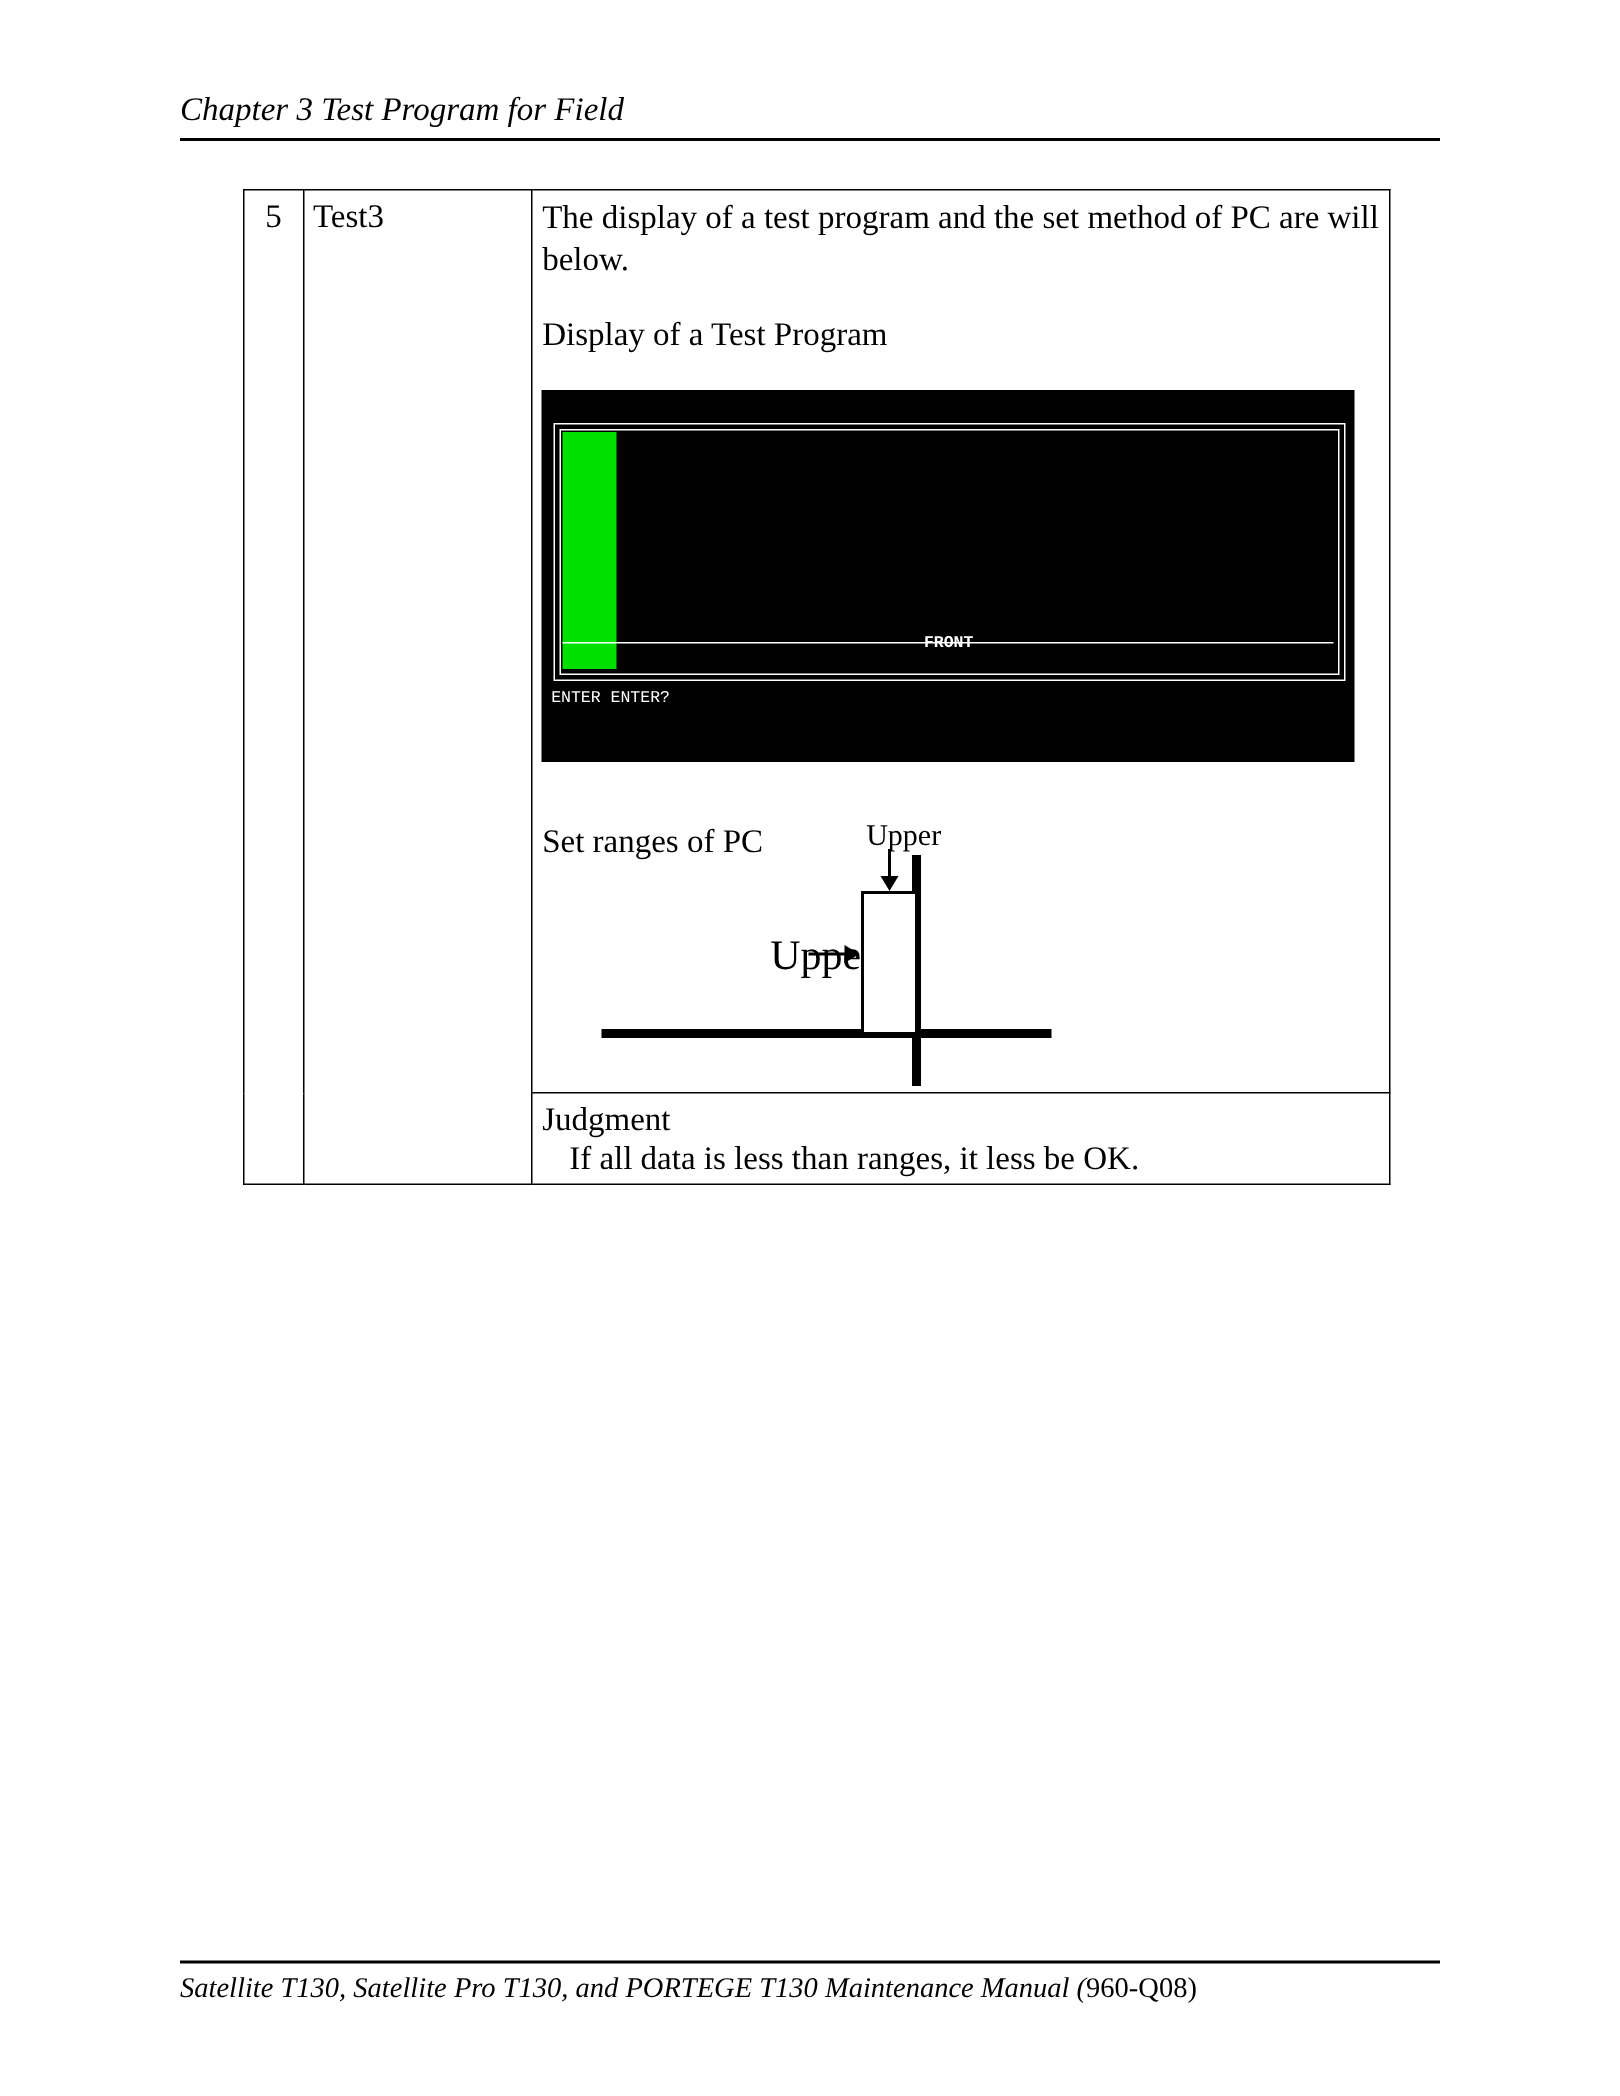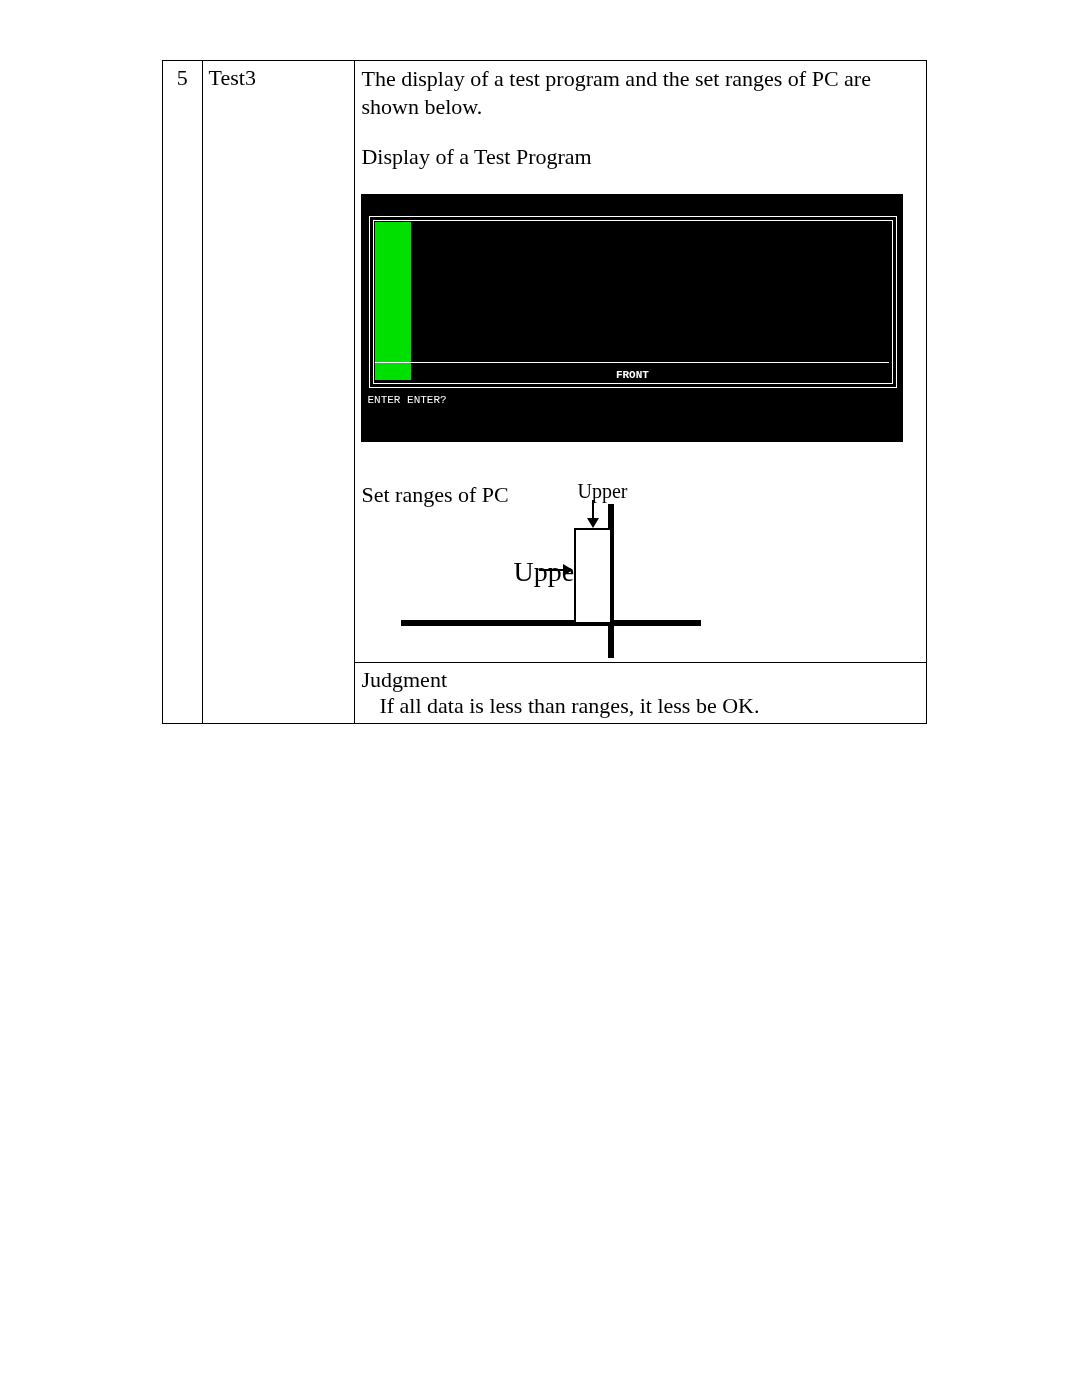--- a/index.html
+++ b/index.html
@@ -68,21 +68,21 @@
     background: #00e000;
   }
   .tp-sep {
     position: absolute;
     left: 14px; top: 168px;
     width: 514px; height: 0;
     border-top: 1px solid #fff;
   }
   .tp-front {
     position: absolute;
-    left: 0; right: 0; top: 175px;
+    left: 0; right: 0; top: 163px;
     color: #fff;
     font-family: "Courier New", monospace;
     font-size: 11px;
     font-weight: bold;
     text-align: center;
   }
   .tp-press {
     position: absolute;
     left: 6px; top: 200px;
     color: #fff;
@@ -122,28 +122,29 @@
     padding-top: 6px;
     font-style: italic;
     font-size: 19px;
   }
   .footer .docno { font-style: normal; }
 </style>
 </head>
 <body>
 
 <div class="page">
+  <div class="header">Chapter 3 Test Program for Field</div>
 
   <table class="main">
     <tbody>
         <tr>
       <td class="c1" rowspan="2">5</td>
       <td class="c2" rowspan="2">Test3</td>
       <td class="c3">
-        <div class="desc-block">The display of a test program and the set ranges of PC are shown below.</div>
+        <div class="desc-block">The display of a test program and the set method of PC are will below.</div>
 
         <div class="caption">Display of a Test Program</div>
         <div class="tp-box">
           <div class="tp-outer"></div>
           <div class="tp-inner"></div>
           <div class="tp-green"></div>
           <div class="tp-sep"></div>
           <div class="tp-front">FRONT</div>
           <div class="tp-press">ENTER ENTER?</div>
         </div>
@@ -173,13 +174,16 @@
     </tr>
     <tr>
       <td class="c3">
         <span>Judgment</span><br>
         <span style="display:inline-block; padding-left:18px;">If all data is less than ranges, it less be OK.</span>
       </td>
     </tr>
   </tbody>
     </table>
 
+  <div class="footer">
+    <span>Satellite T130, Satellite Pro T130, and PORTEGE T130 Maintenance Manual (</span><span class="docno">960-Q08)</span>
+  </div>
 </div>
 
 </body></html>

